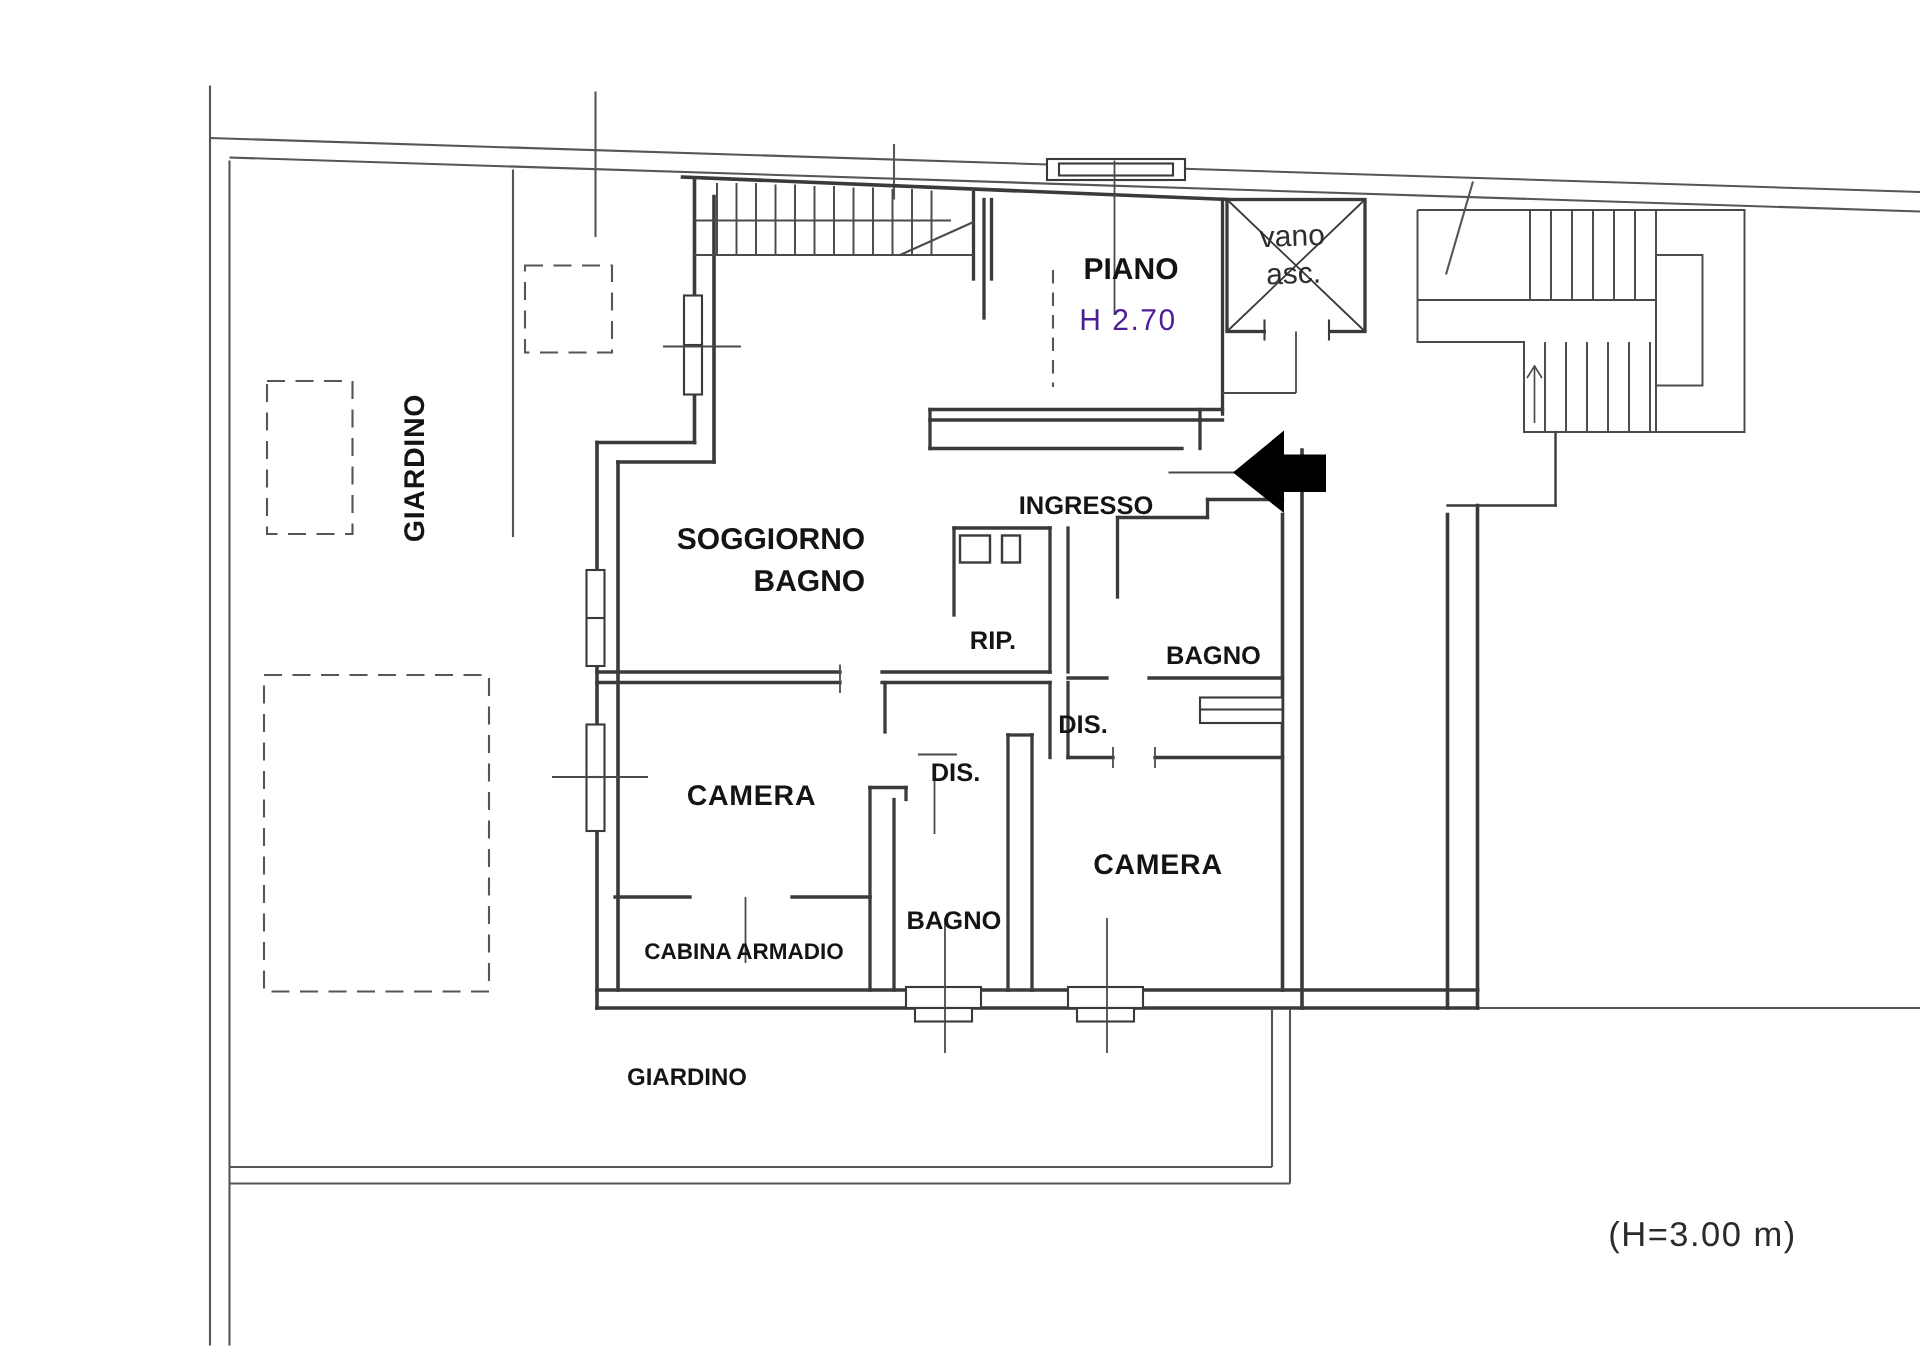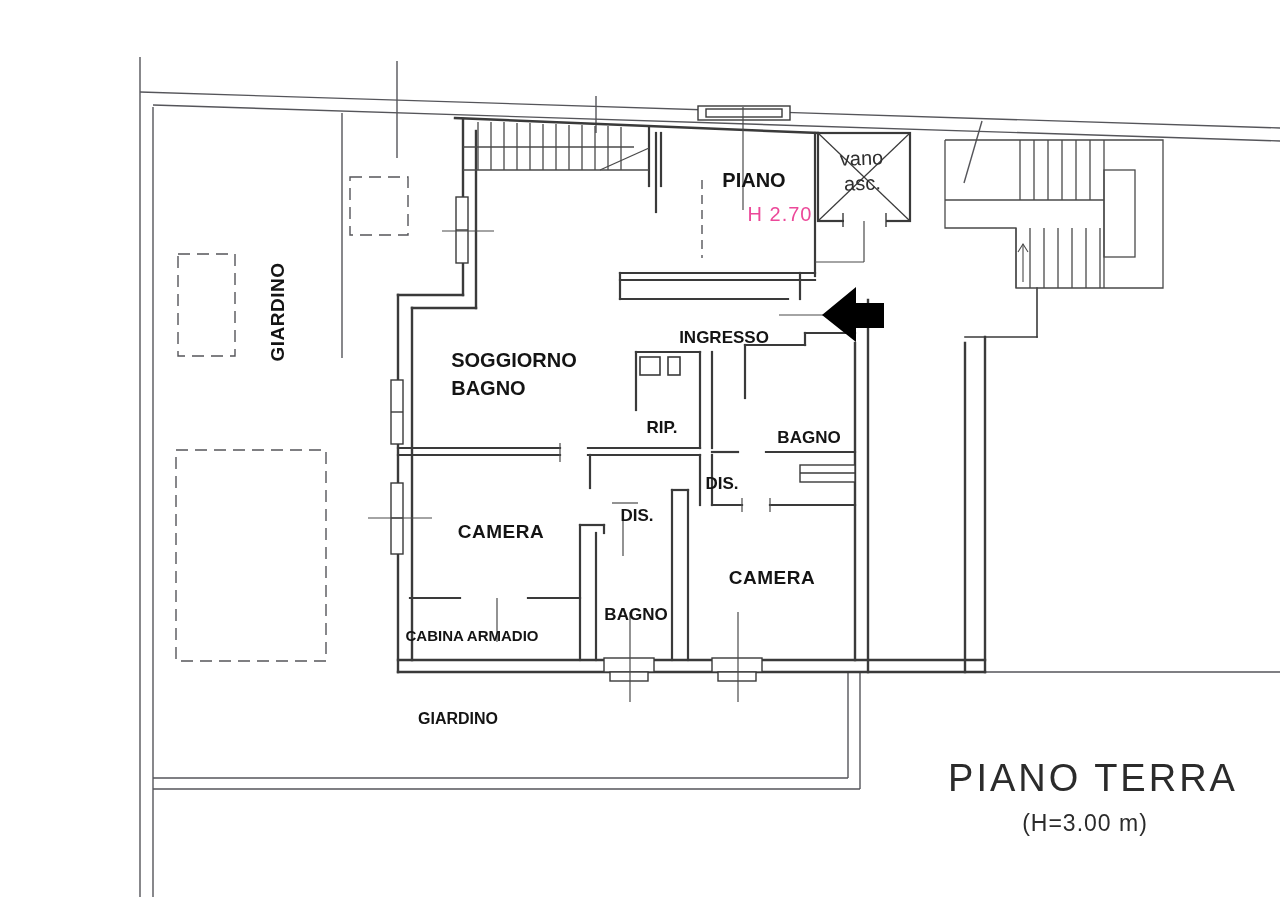--- a/index.html
+++ b/index.html
@@ -19,26 +19,26 @@
     color:#141414;
     white-space:nowrap;
     line-height:1;
   }
   .lbl-rot{transform:translate(-50%,-50%) rotate(-90deg);}
   .sz20{font-size:20px;}
   .sz19{font-size:19px;letter-spacing:.5px;}
   .sz17{font-size:17px;margin-top:24px;}
   .sz16{font-size:16px;}
   .sz15{font-size:15px;}
-  .muted{color:#ec4899;font-weight:normal;font-size:20px;letter-spacing:1px;margin-left:28px;}
+  .muted{color:#4c1d95;font-weight:normal;font-size:20px;letter-spacing:1px;}
   .vano{
     font-weight:normal;color:#2e2e2e;font-size:20px;
     text-align:center;line-height:25px;transform:translate(-50%,-50%) rotate(-2deg);
   }
-  .two-line{text-align:left;line-height:28px;}
+  .two-line{text-align:right;line-height:28px;}
   .title-main{
     font-weight:normal;font-size:38px;letter-spacing:3px;color:#2b2b2b;
   }
   .title-sub{
     font-weight:normal;font-size:23px;letter-spacing:1px;color:#2b2b2b;
   }
 </style>
 </head>
 <body>
 
@@ -243,21 +243,20 @@
   <div class="lbl sz17" style="left:722px;top:459px;">DIS.</div>
 
   <div class="lbl sz17" style="left:637px;top:491px;">DIS.</div>
 
   <div class="lbl sz19" style="left:501px;top:531px;">CAMERA</div>
 
   <div class="lbl sz17" style="left:636px;top:590px;">BAGNO</div>
 
   <div class="lbl sz19" style="left:772px;top:577px;">CAMERA</div>
 
-  <div class="lbl sz15" style="left:472px;top:635px;">CABINA ARMADIO</div>
+  <div class="lbl sz15" style="left:496px;top:635px;">CABINA ARMADIO</div>
 
   <div class="lbl sz16" style="left:458px;top:719px;">GIARDINO</div>
 
-  <div class="lbl title-main" style="left:1093px;top:778px;">PIANO TERRA</div>
-
-  <div class="lbl title-sub" style="left:1085px;top:823px;">(H=3.00 m)</div>
+
+  <div class="lbl title-sub" style="left:1135px;top:823px;">(H=3.00 m)</div>
 
 </div>
 
 </body></html>

